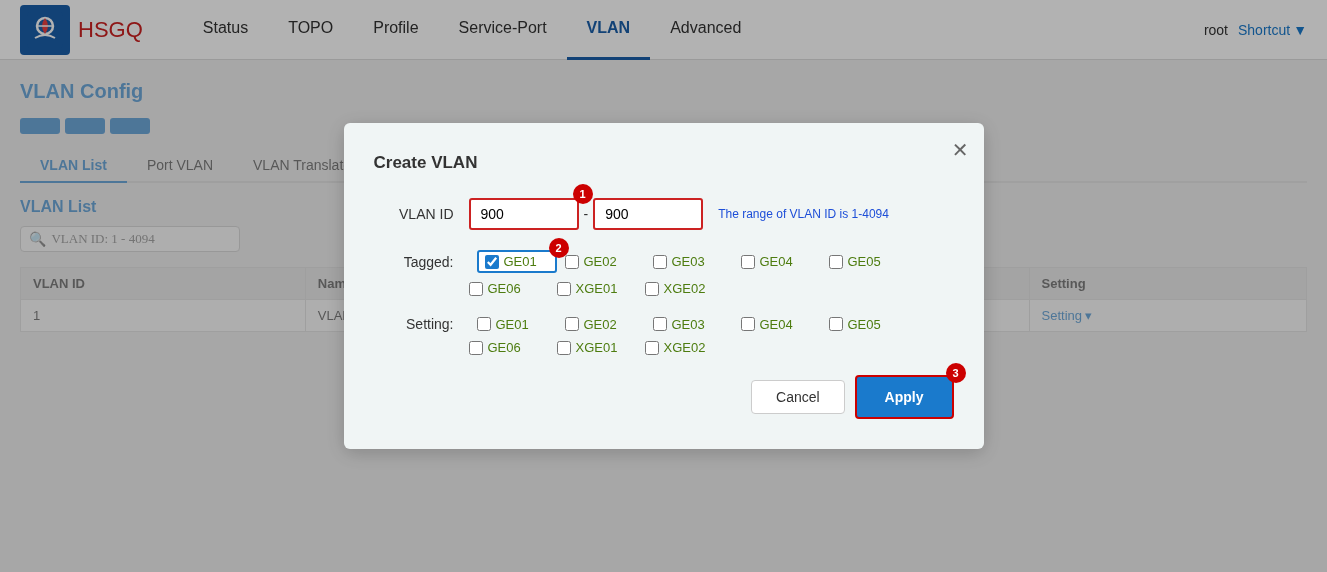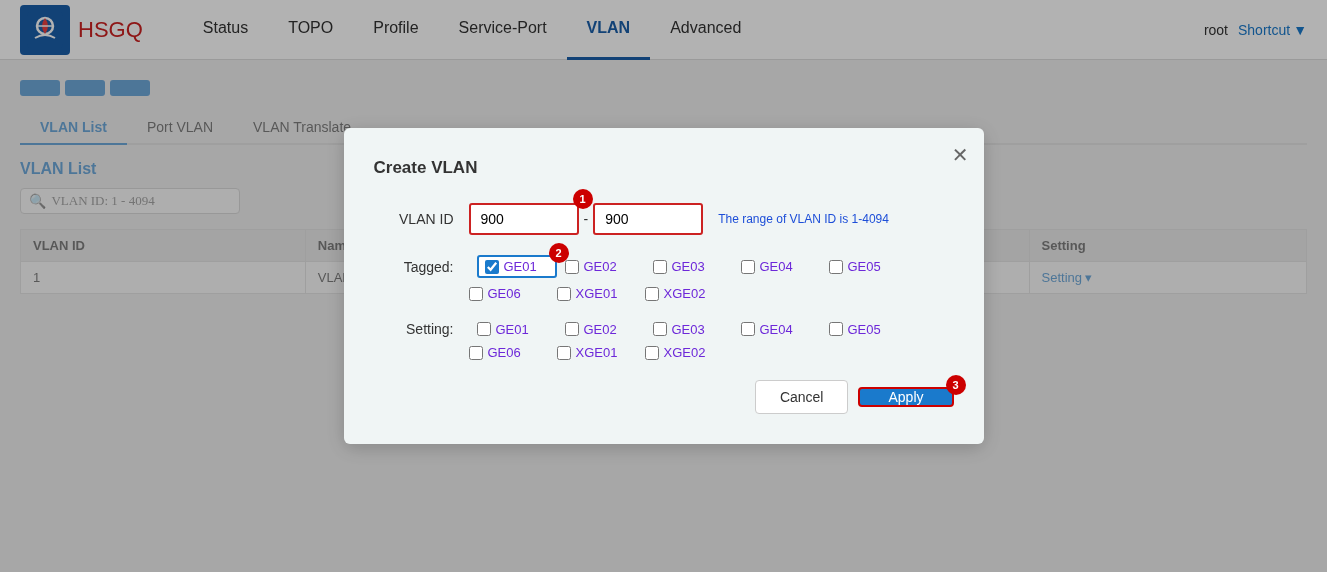--- a/index.html
+++ b/index.html
@@ -130,49 +130,49 @@
       padding: 6px 10px;
       border: 1px solid #ccc;
       border-radius: 3px;
       font-size: 14px;
       outline: none;
     }
     .vlan-range-hint { color: #1d4ed8; font-size: 12px; margin-left: 10px; }
     .dash { font-size: 14px; color: #333; }
     .checkbox-item { display: flex; align-items: center; gap: 5px; min-width: 80px; }
     .checkbox-item input[type="checkbox"] { width: 14px; height: 14px; cursor: pointer; }
-    .checkbox-item label { font-size: 13px; color: #6d28d9; cursor: pointer; }
+    .checkbox-item label { font-size: 13px; color: #4d7c0f; cursor: pointer; }
     .checkbox-item.highlighted {
       border: 2px solid #1a7acc;
       border-radius: 3px;
       padding: 2px 6px;
       background: #fff;
     }
     .checkbox-item.highlighted input { accent-color: #1a7acc; }
 
     
     .modal-footer { display: flex; justify-content: flex-end; gap: 10px; margin-top: 20px; align-items: center; }
     .btn-cancel {
       padding: 8px 24px;
       background: #fff;
       border: 1px solid #ccc;
       border-radius: 4px;
       cursor: pointer;
       font-size: 14px;
       color: #333;
     }
     .btn-apply {
-      padding: 0 28px;
+      padding: 12px 28px;
       background: #1a7acc;
       border: 2px solid #cc0000;
       border-radius: 4px;
       cursor: pointer;
       font-size: 14px;
       color: #fff;
-      font-weight: normal;
+      font-weight: bold;
     }
 
     
     .badge-wrapper { position: relative; display: inline-block; }
     .abs-badge {
       position: absolute;
       top: -12px;
       right: -12px;
       width: 20px; height: 20px;
       border-radius: 50%;
@@ -229,20 +229,21 @@
   <div class="nav-right">
     <span class="user">root</span>
     <span class="shortcut">
       <span>Shortcut</span>
       <span>▼</span>
     </span>
   </div>
 </div>
 
 <div class="page-content" style="opacity:0.6;">
+  <div class="page-title">VLAN Config</div>
   <div class="tab-bar">
     <button class="tab-btn"></button>
     <button class="tab-btn"></button>
     <button class="tab-btn"></button>
   </div>
   <div class="sub-tabs">
     <div class="sub-tab active">VLAN List</div>
     <div class="sub-tab">Port VLAN</div>
     <div class="sub-tab">VLAN Translate</div>
   </div>

